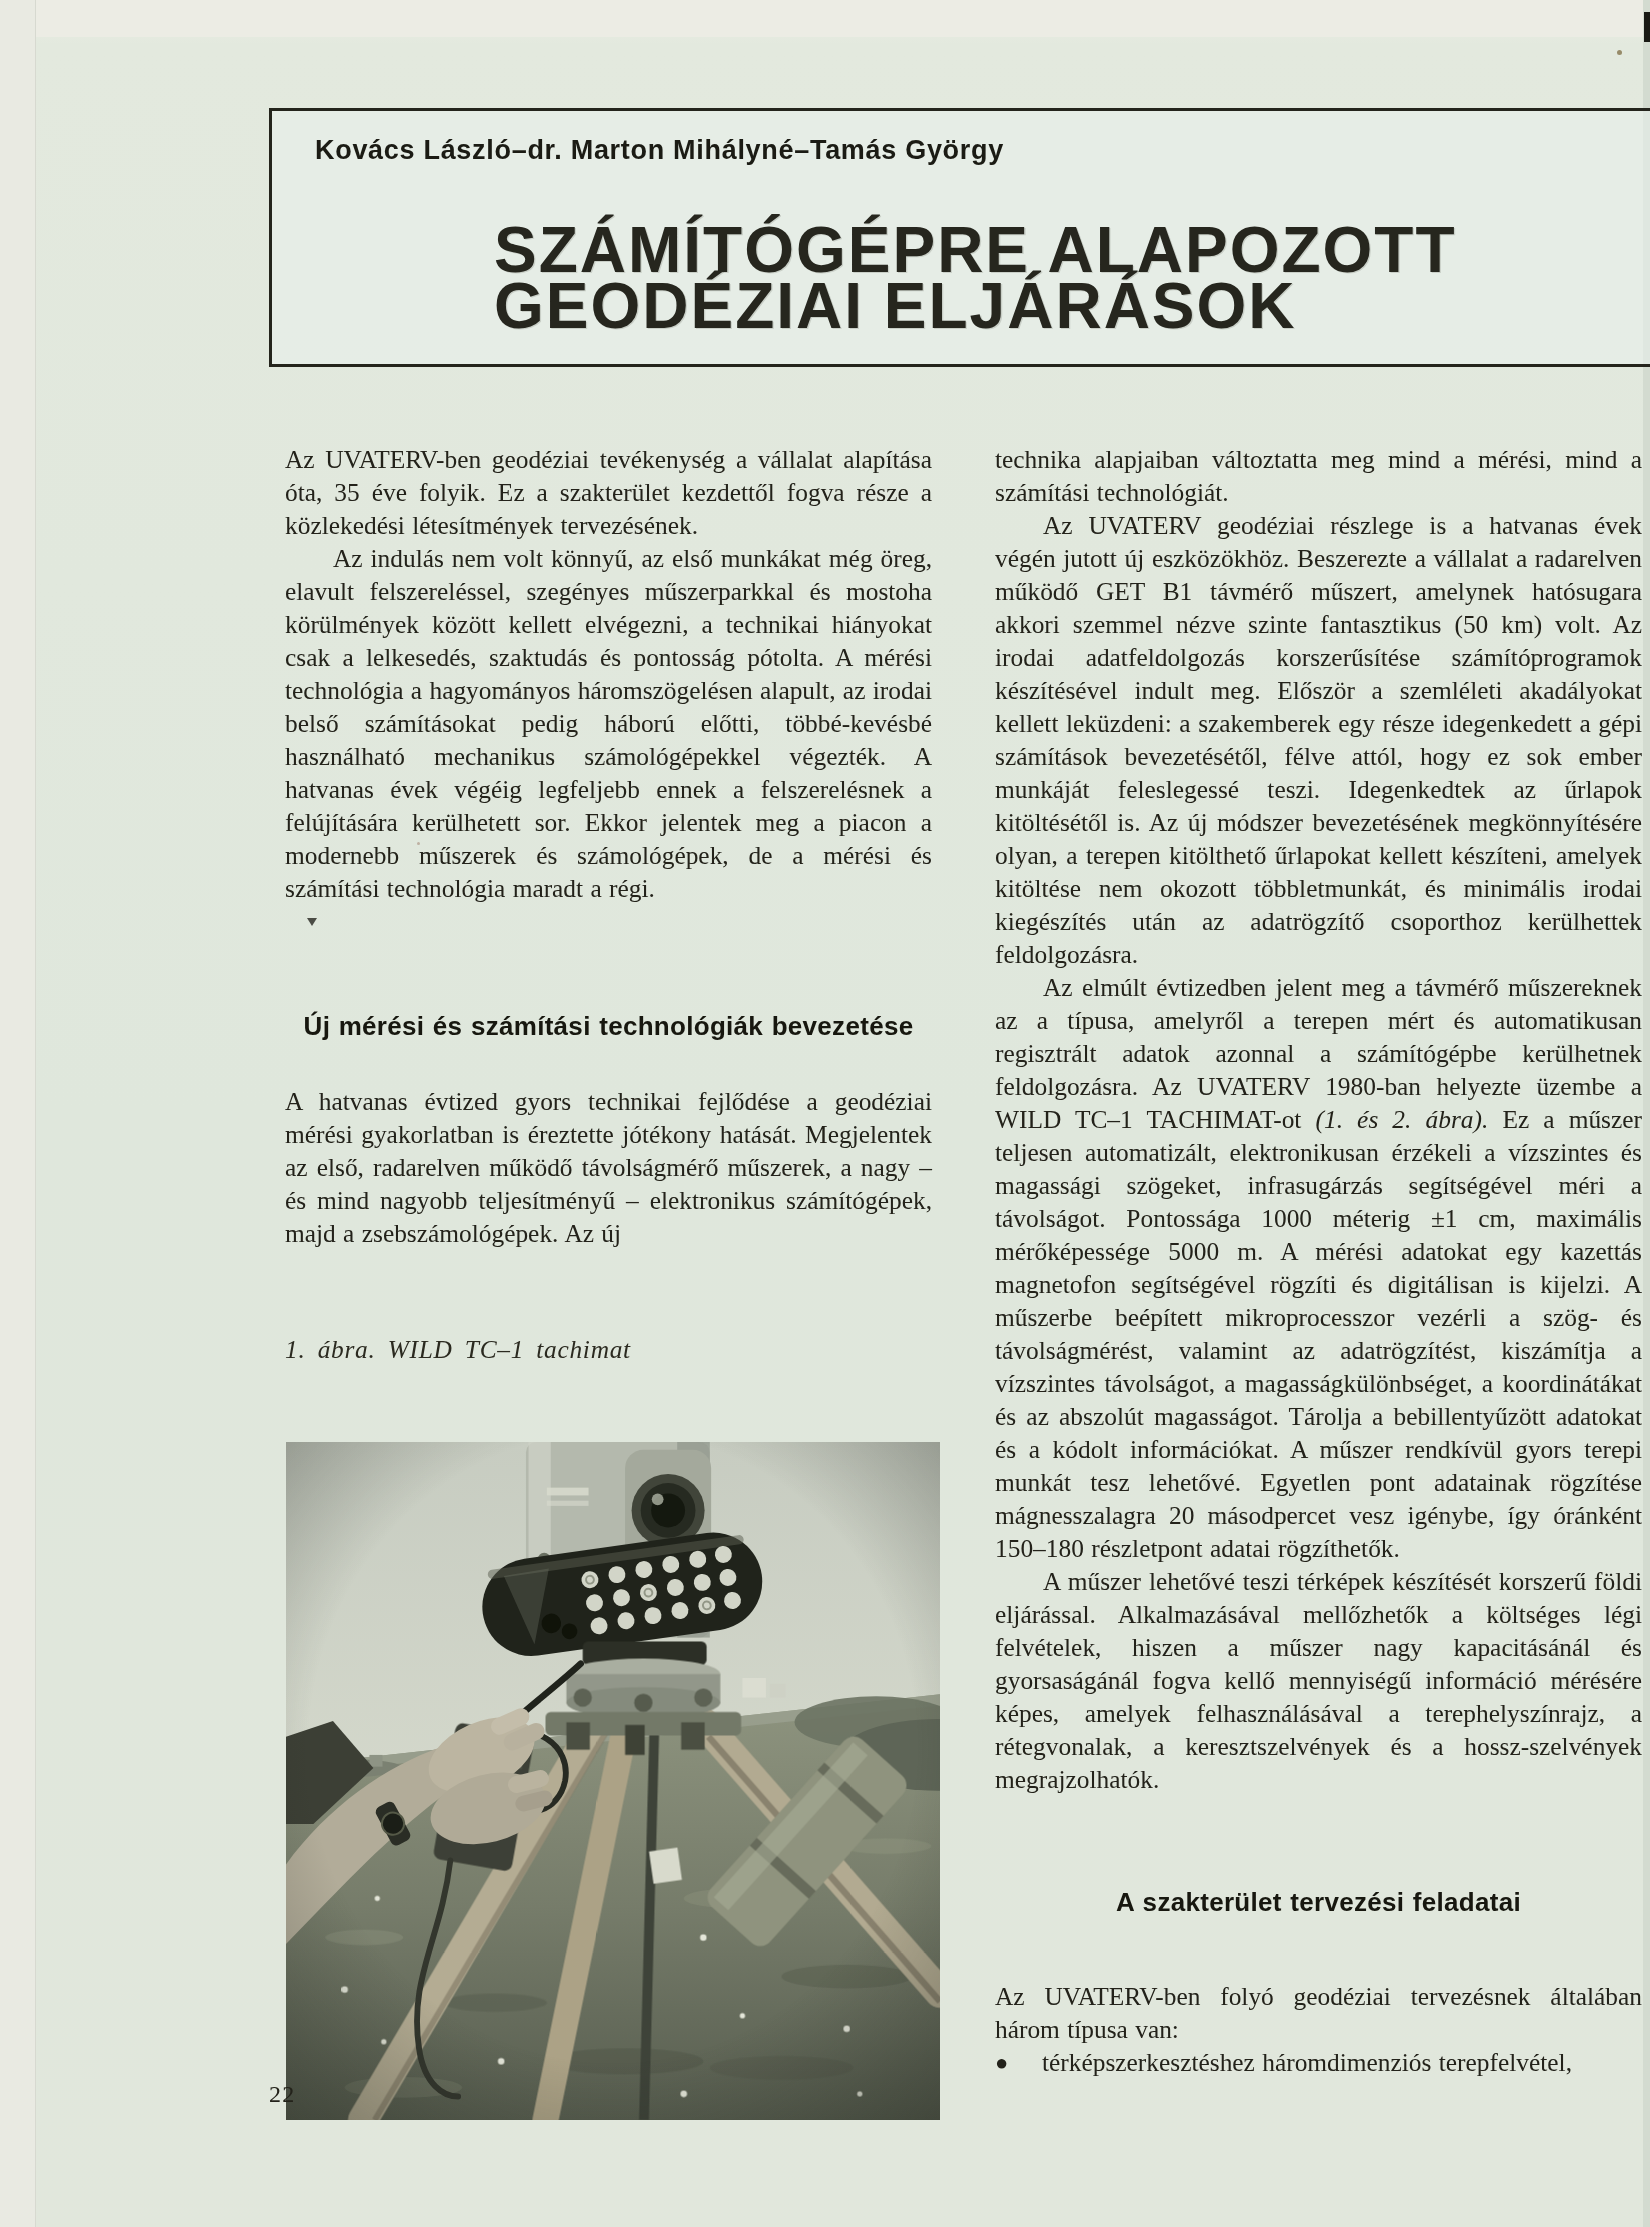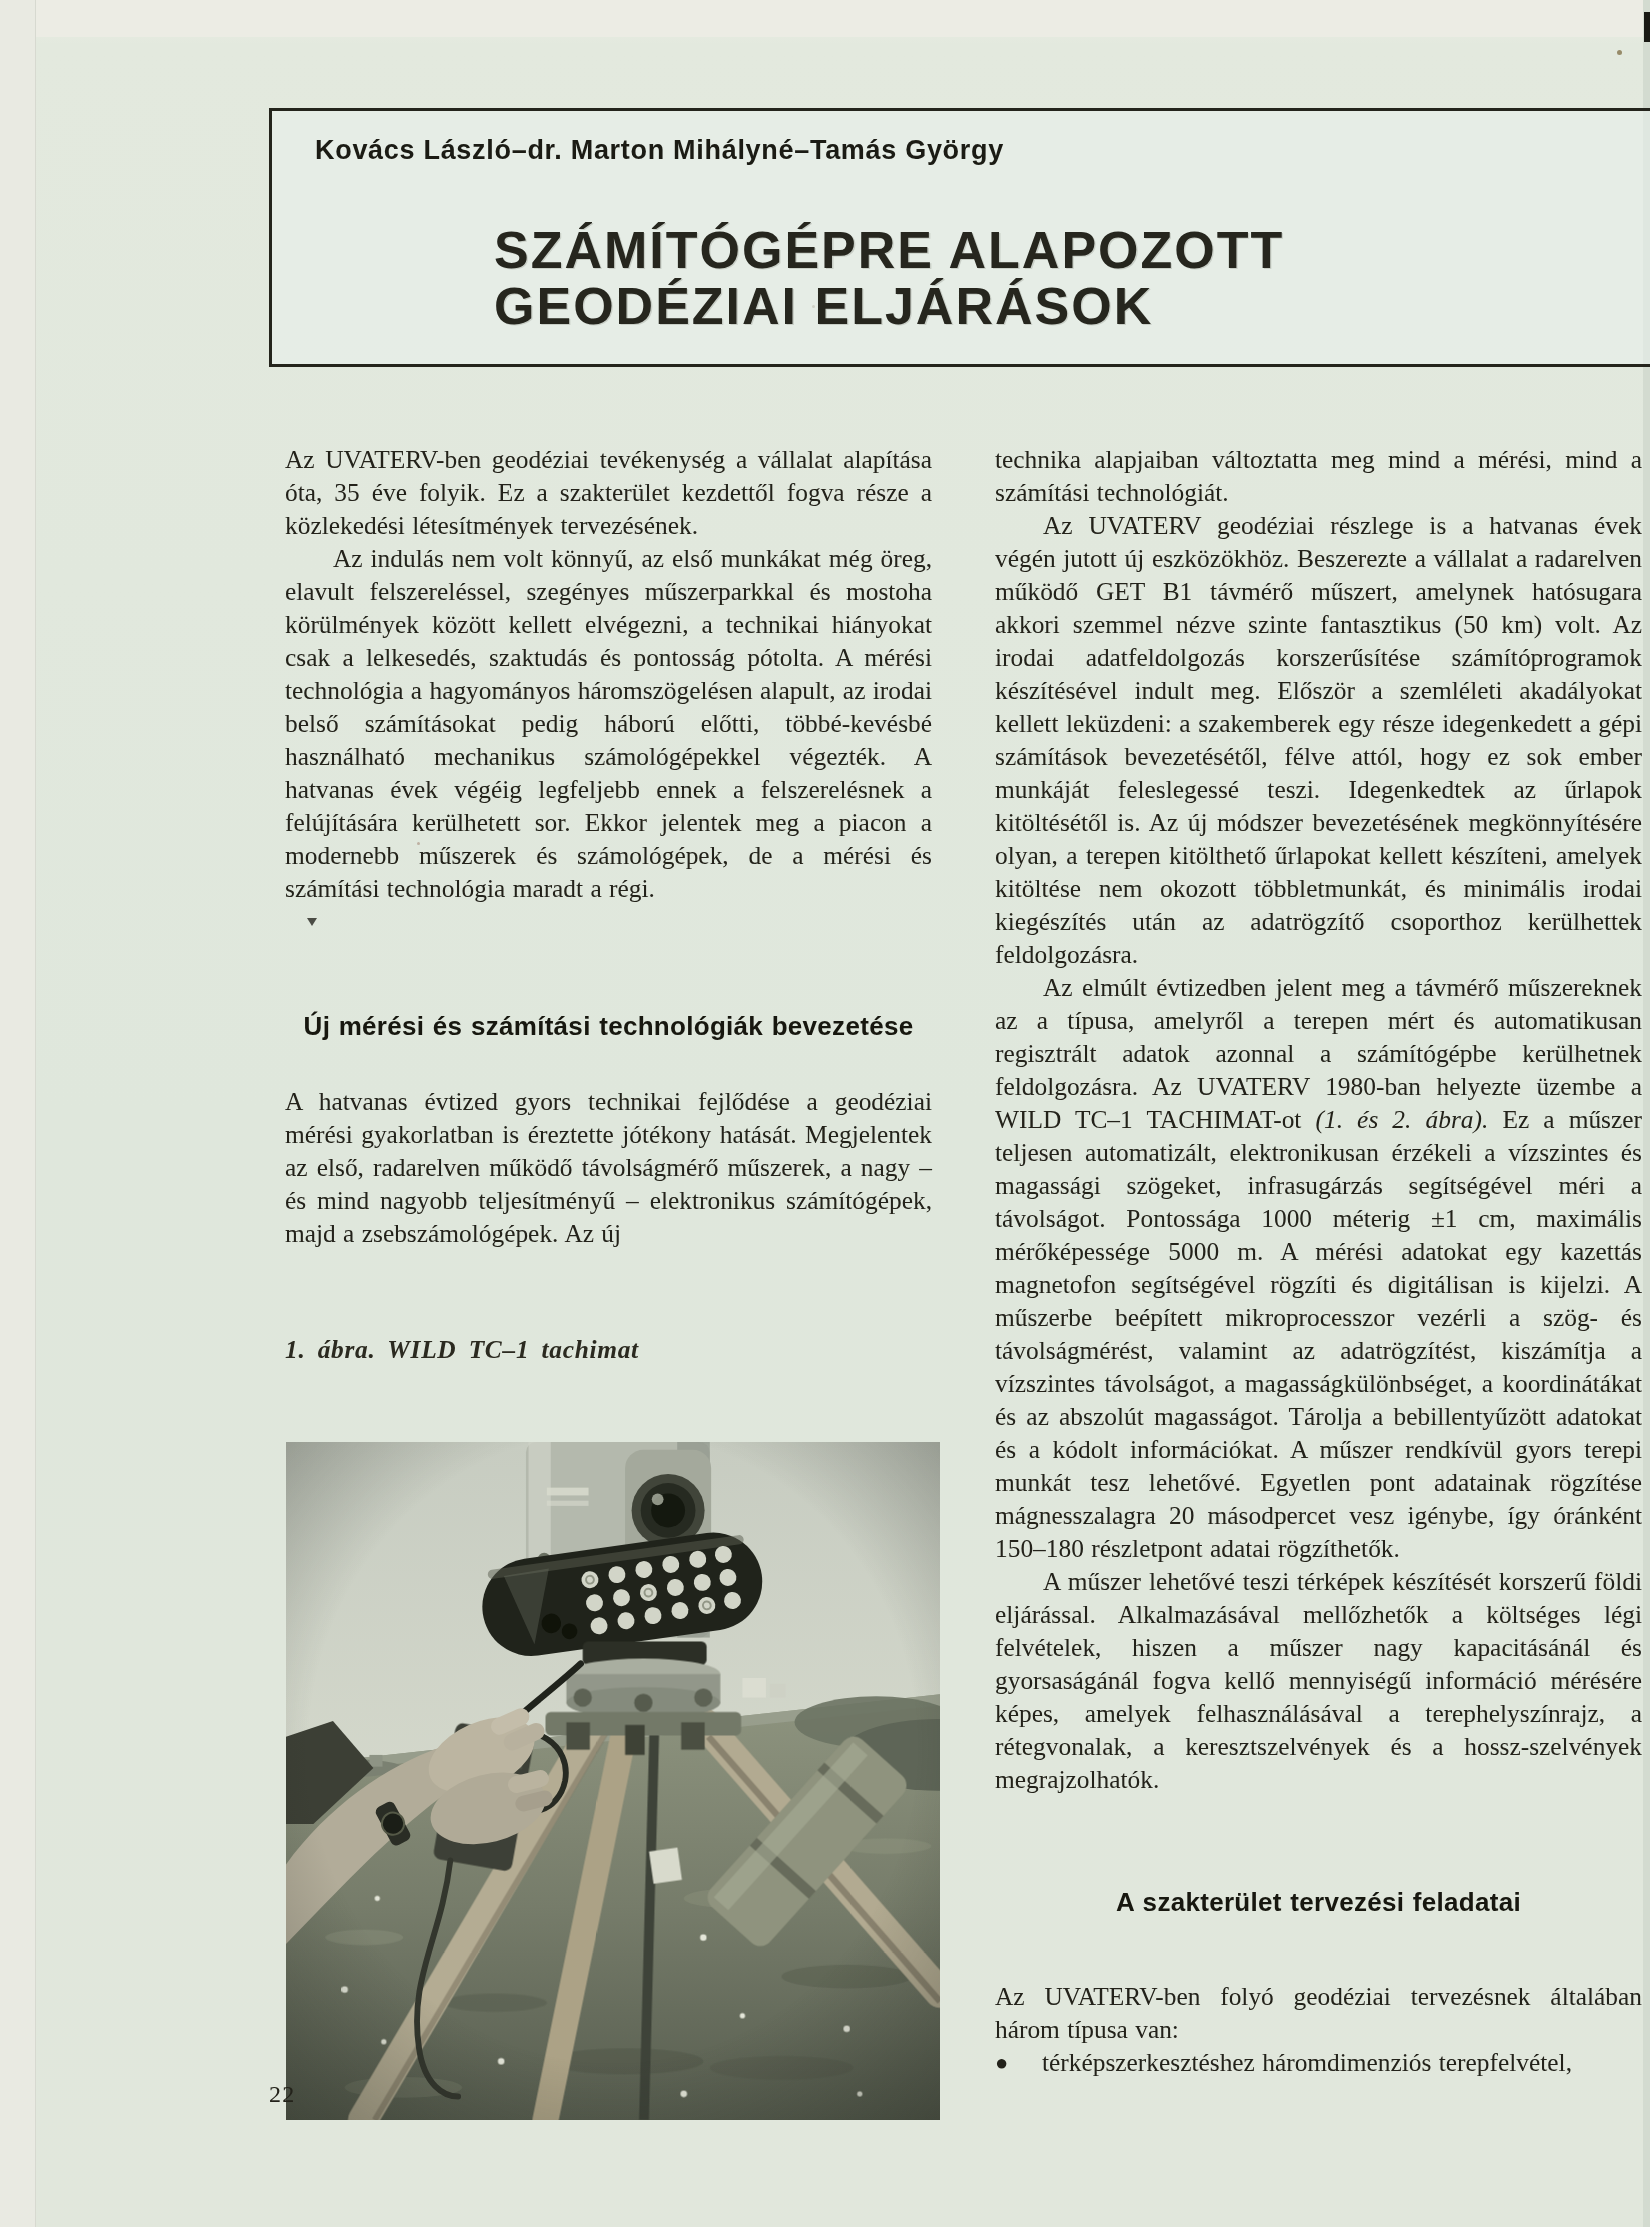--- a/index.html
+++ b/index.html
@@ -25,40 +25,40 @@
     border:3.3px solid #24241c;background:rgba(233,241,236,.55);box-sizing:border-box;
   }
   .authors{
     position:absolute;left:43px;top:23.5px;
     font-family:"Liberation Sans","DejaVu Sans",sans-serif;
     font-weight:700;font-size:27px;letter-spacing:0.7px;color:#1b1b14;white-space:nowrap;
   }
   .title{
     position:absolute;left:222px;top:111px;
     font-family:"Liberation Sans","DejaVu Sans",sans-serif;
-    font-weight:700;font-size:52px;line-height:56px;letter-spacing:2px;color:#26261e;
+    font-weight:700;font-size:64px;line-height:56px;letter-spacing:2px;color:#26261e;
     text-shadow:1.3px 1.3px 0 rgba(38,38,30,.15);white-space:nowrap;
   }
 
   
   .col{position:absolute;top:419px;width:647px;font-size:25.4px;line-height:33px;
        text-align:justify;word-spacing:1px;margin-top:24px;}
   .col-left{left:285px;}
   .col-right{left:995px;}
   .col p{margin:0;text-indent:0;}
   .col p.ind{text-indent:48px;}
   .subhead{
     font-family:"Liberation Sans","DejaVu Sans",sans-serif;
     font-weight:700;font-size:26px;line-height:31px;letter-spacing:0.3px;color:#17170f;
     text-align:center;
   }
   .subhead-left{margin:106px 0 43px 0;}
   .subhead-right{margin:91px 0 62px 0;}
   .figcap{margin-top:83px;font-style:italic;font-size:25.4px;letter-spacing:0.7px;
-          word-spacing:5.2px;color:#2b2a20;text-align:left;font-weight:bold;}
+          word-spacing:5.2px;color:#2b2a20;text-align:left;}
   .it{font-style:italic;}
   .bullet-row{display:flex;text-indent:0;}
   .bullet-mark{flex:0 0 47px;font-size:22px;line-height:33px;}
   .page-number{position:absolute;left:269px;top:2081px;font-size:24px;letter-spacing:1.3px;color:#23221a;}
   .ink-mark{position:absolute;left:307px;top:918px;width:0;height:0;
             border-left:5.2px solid transparent;border-right:5.2px solid transparent;
             border-top:8.5px solid #30302a;opacity:.85;}
 
   
   .photo{margin-top:76px;width:654px;height:678px;position:relative;margin-left:1.3px;}

